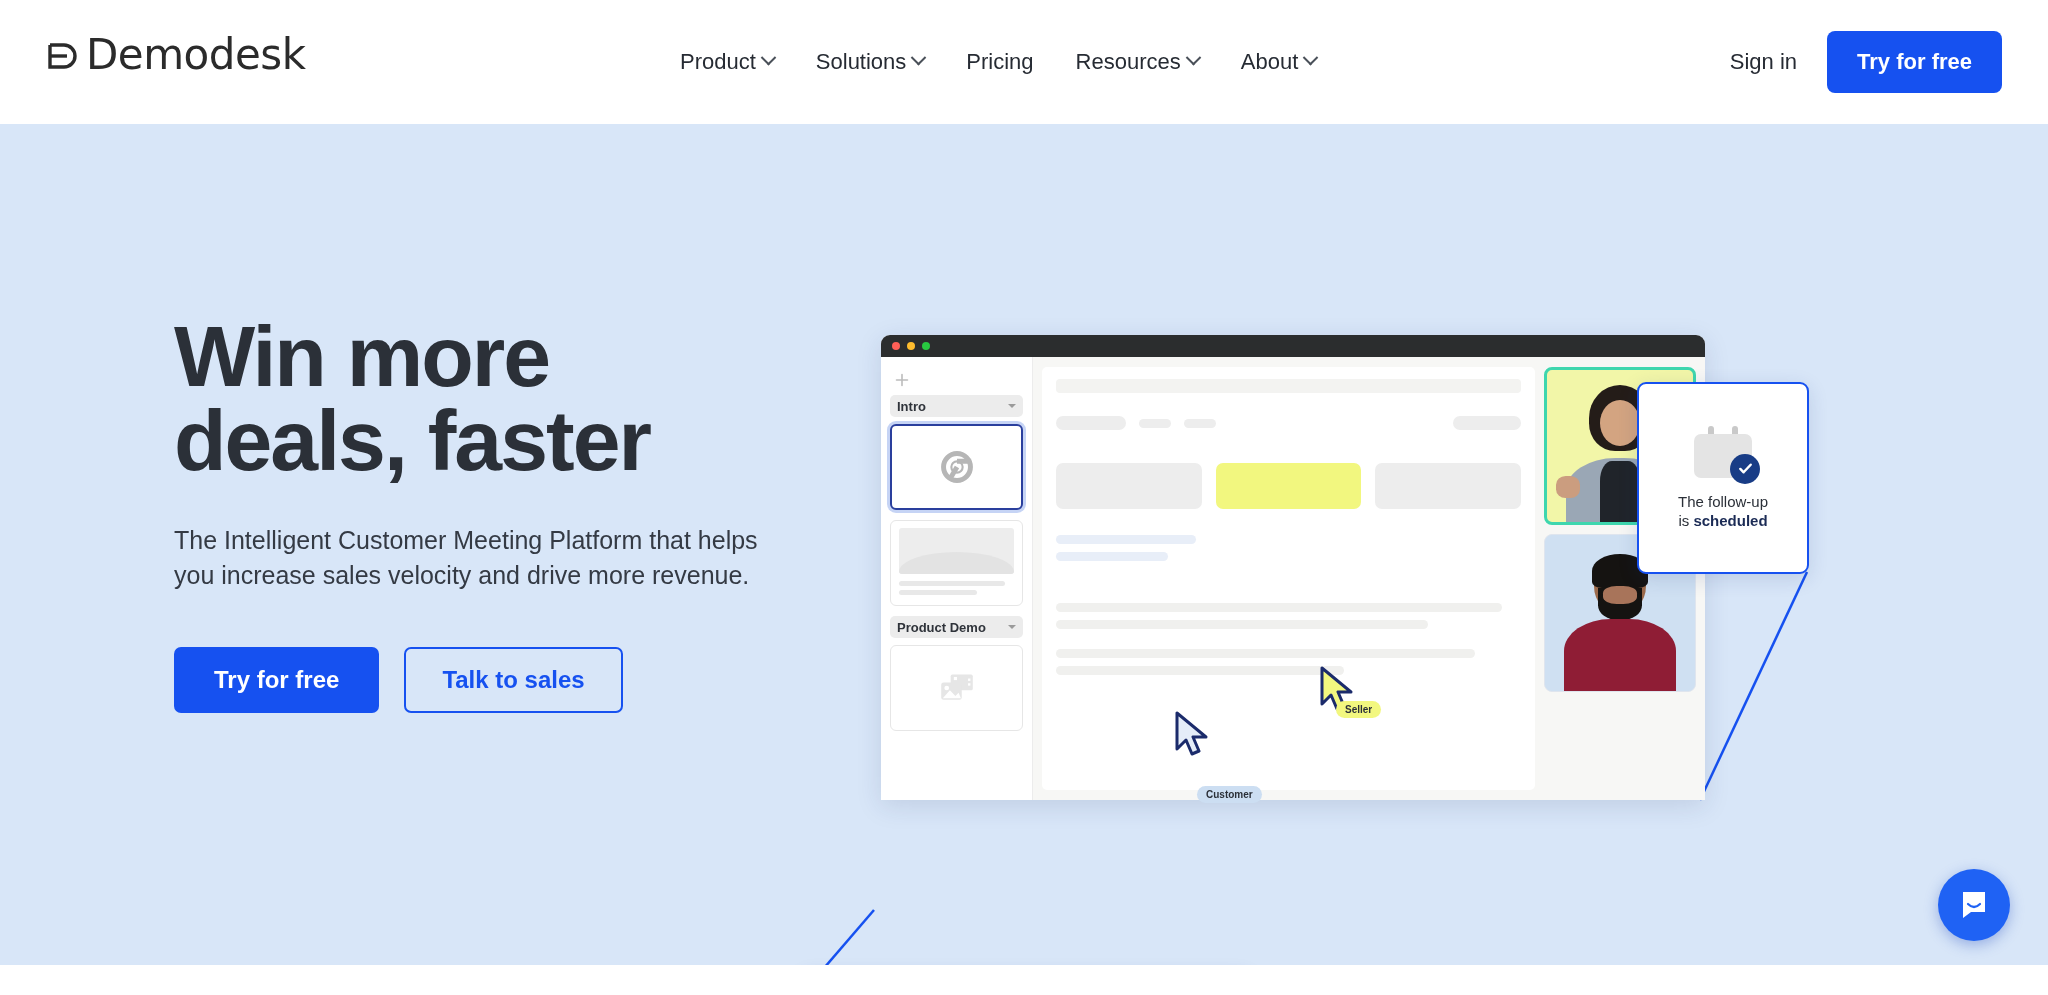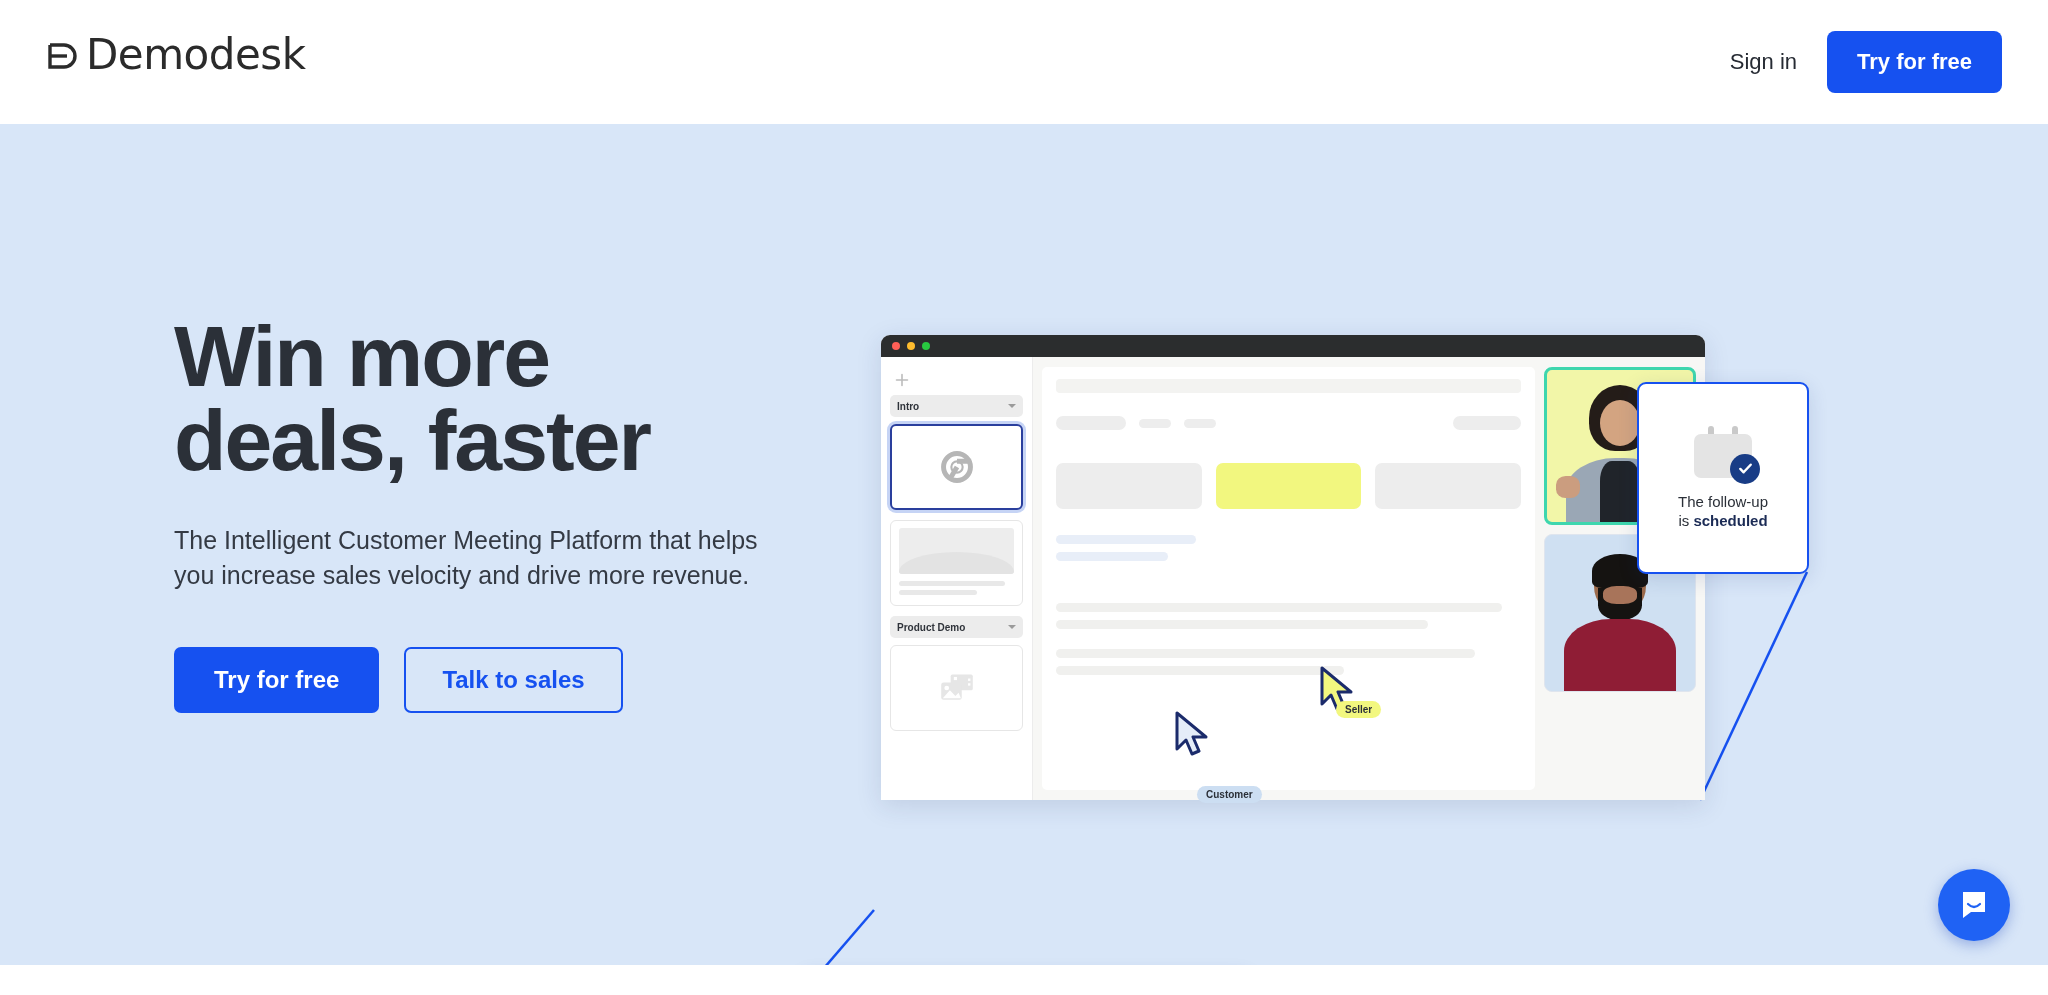--- a/index.html
+++ b/index.html
@@ -178,21 +178,21 @@
   }
   .plus-row { height: 30px; display: flex; align-items: center; padding-left: 5px; color:#b9b9b9; font-size:19px; }
   .section-pill {
     background: #ececec;
     border-radius: 5px;
     height: 22px;
     display: flex;
     align-items: center;
     justify-content: space-between;
     padding: 0 7px;
-    font-size: 10px;
+    font-size: 13px;
     font-weight: bold;
     color: #2f333a;
     margin-bottom: 7px;
   }
   .mini-chev {
     width: 0; height: 0;
     border-left: 4px solid transparent;
     border-right: 4px solid transparent;
     border-top: 4px solid #9a9a9a;
   }
@@ -326,20 +326,41 @@
 <div class="header">
 
   <div class="logo">
     <svg width="40" height="40" viewBox="0 0 40 40" style="margin-right:2px;">
       <path d="M6 10 H20 A11 11 0 0 1 20 32 H6 V10" fill="none" stroke="#2b2b2b" stroke-width="3.4"></path>
       <path d="M6 21 H23" fill="none" stroke="#2b2b2b" stroke-width="3.4"></path>
     </svg>
     <span class="logo-text">Demodesk</span>
   </div>
 
+  <nav class="nav">
+    <div class="nav-item">
+      <span>Product</span>
+      <i class="chev"></i>
+    </div>
+    <div class="nav-item">
+      <span>Solutions</span>
+      <i class="chev"></i>
+    </div>
+    <div class="nav-item">
+      <span>Pricing</span>
+    </div>
+    <div class="nav-item">
+      <span>Resources</span>
+      <i class="chev"></i>
+    </div>
+    <div class="nav-item">
+      <span>About</span>
+      <i class="chev"></i>
+    </div>
+  </nav>
 
   <div class="header-right">
     <span class="signin">Sign in</span>
     <button class="btn-primary">Try for free</button>
   </div>
 </div>
 
 <div class="hero">
 
   <div class="hero-copy">

